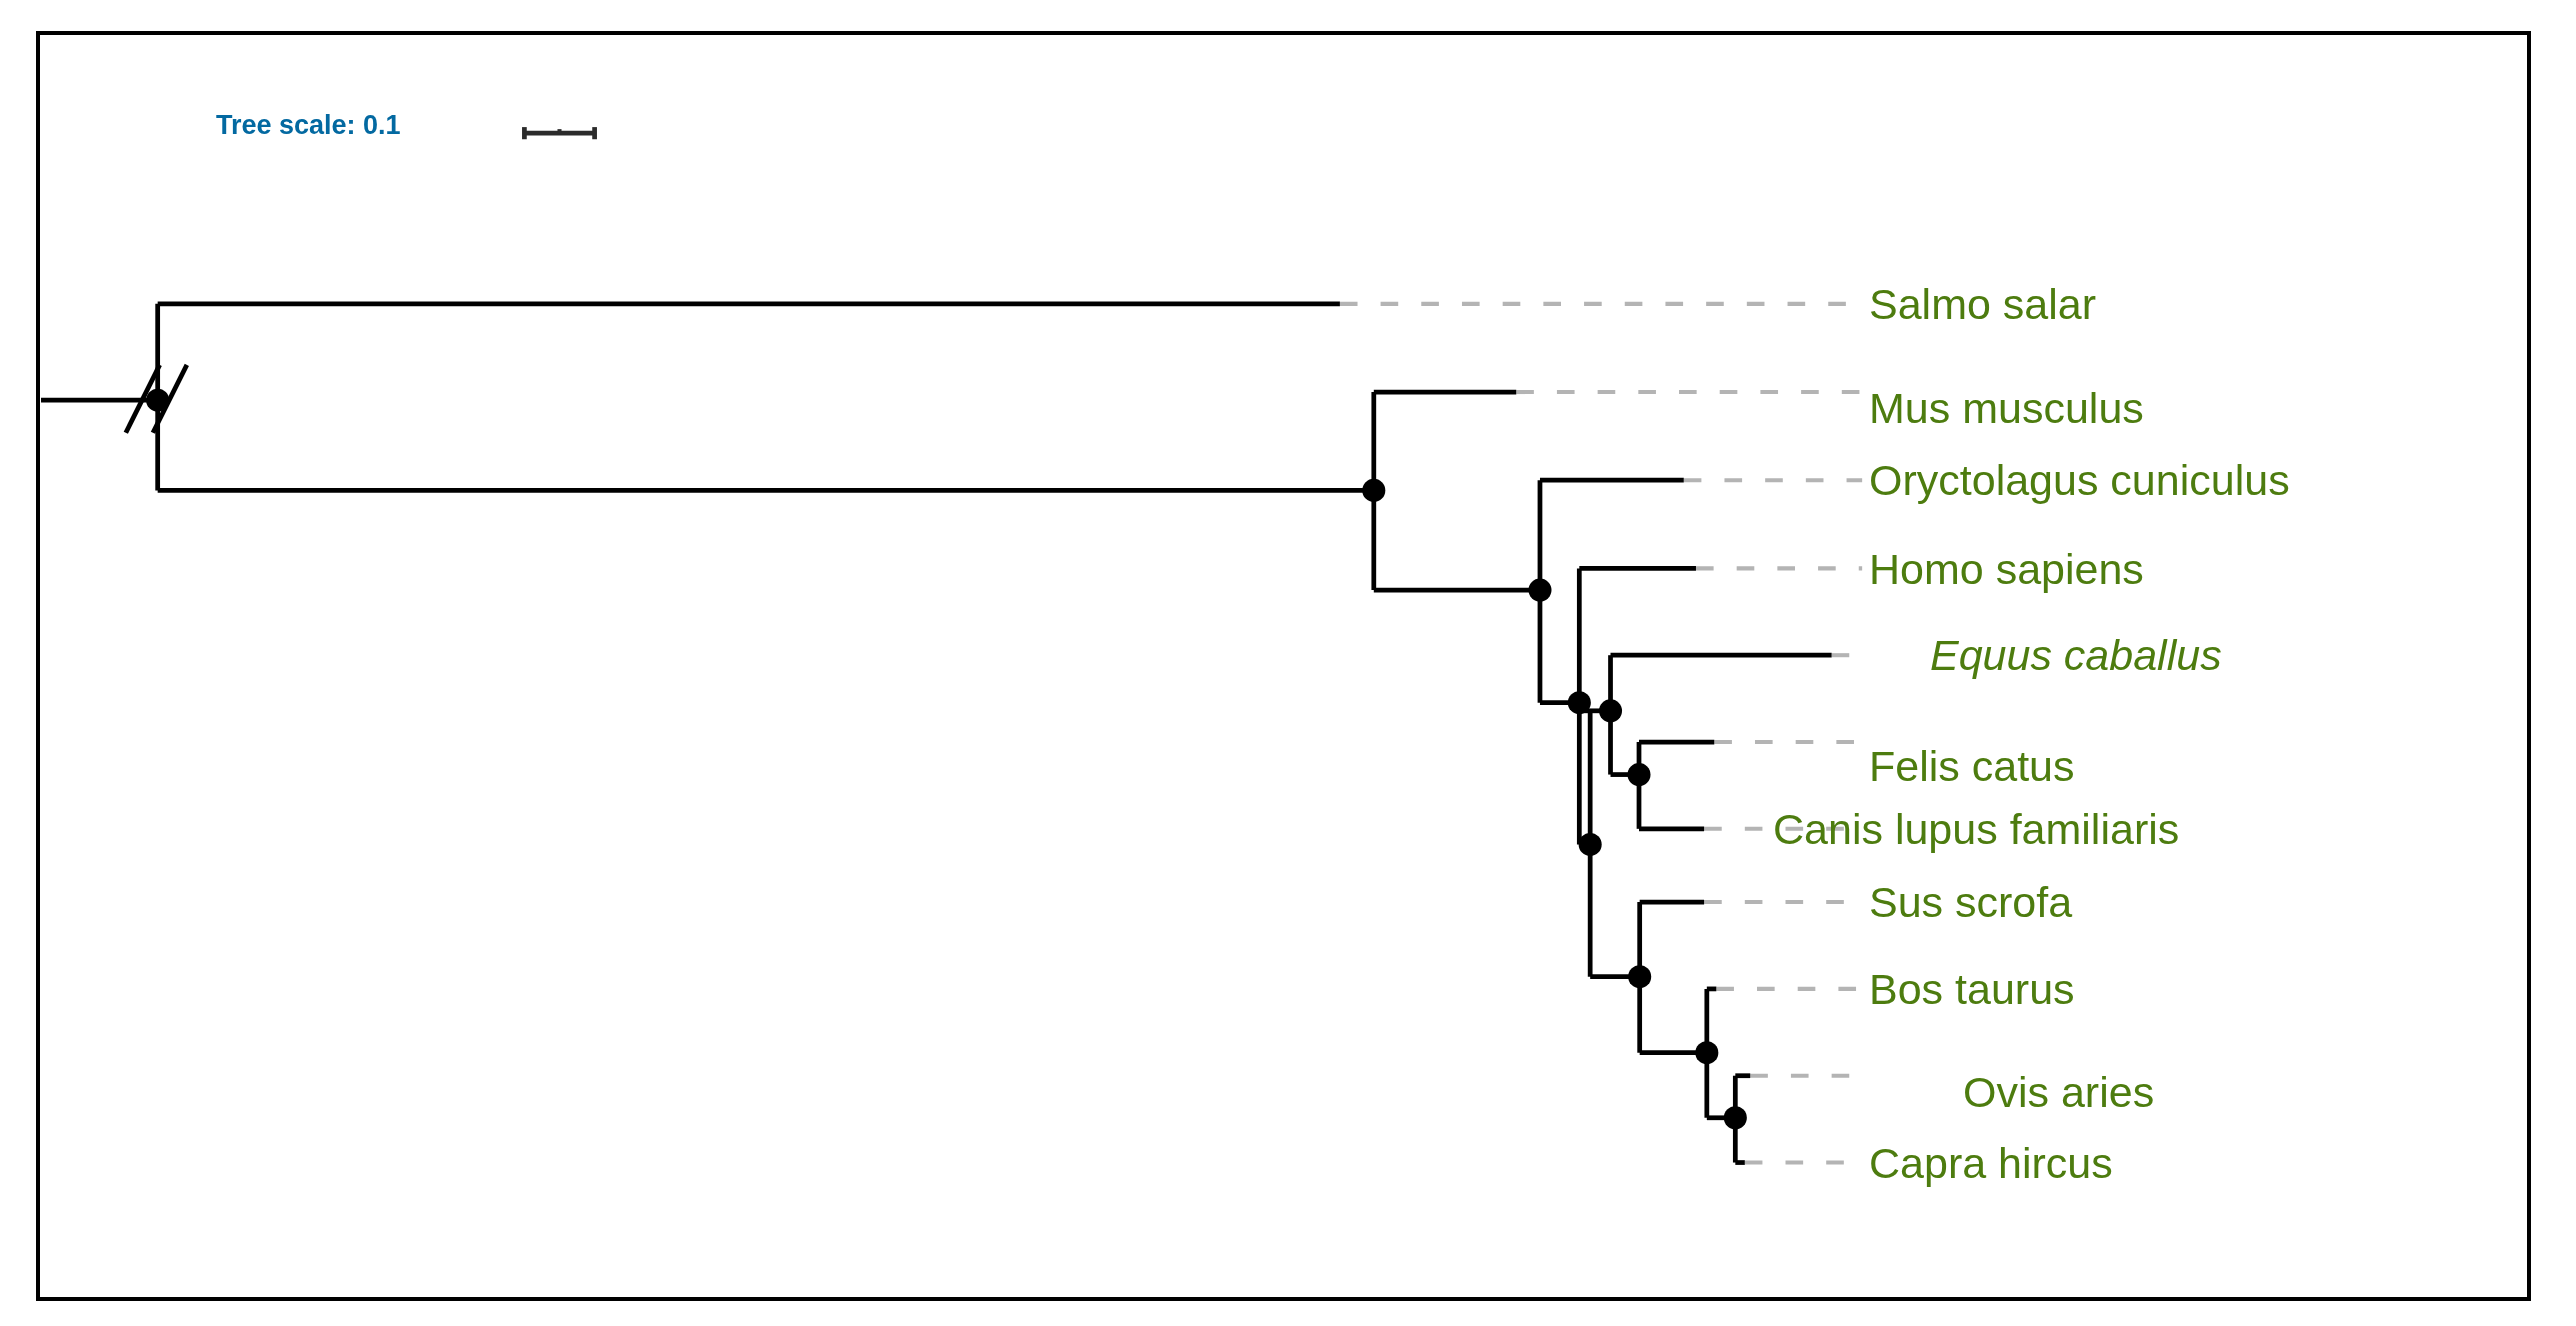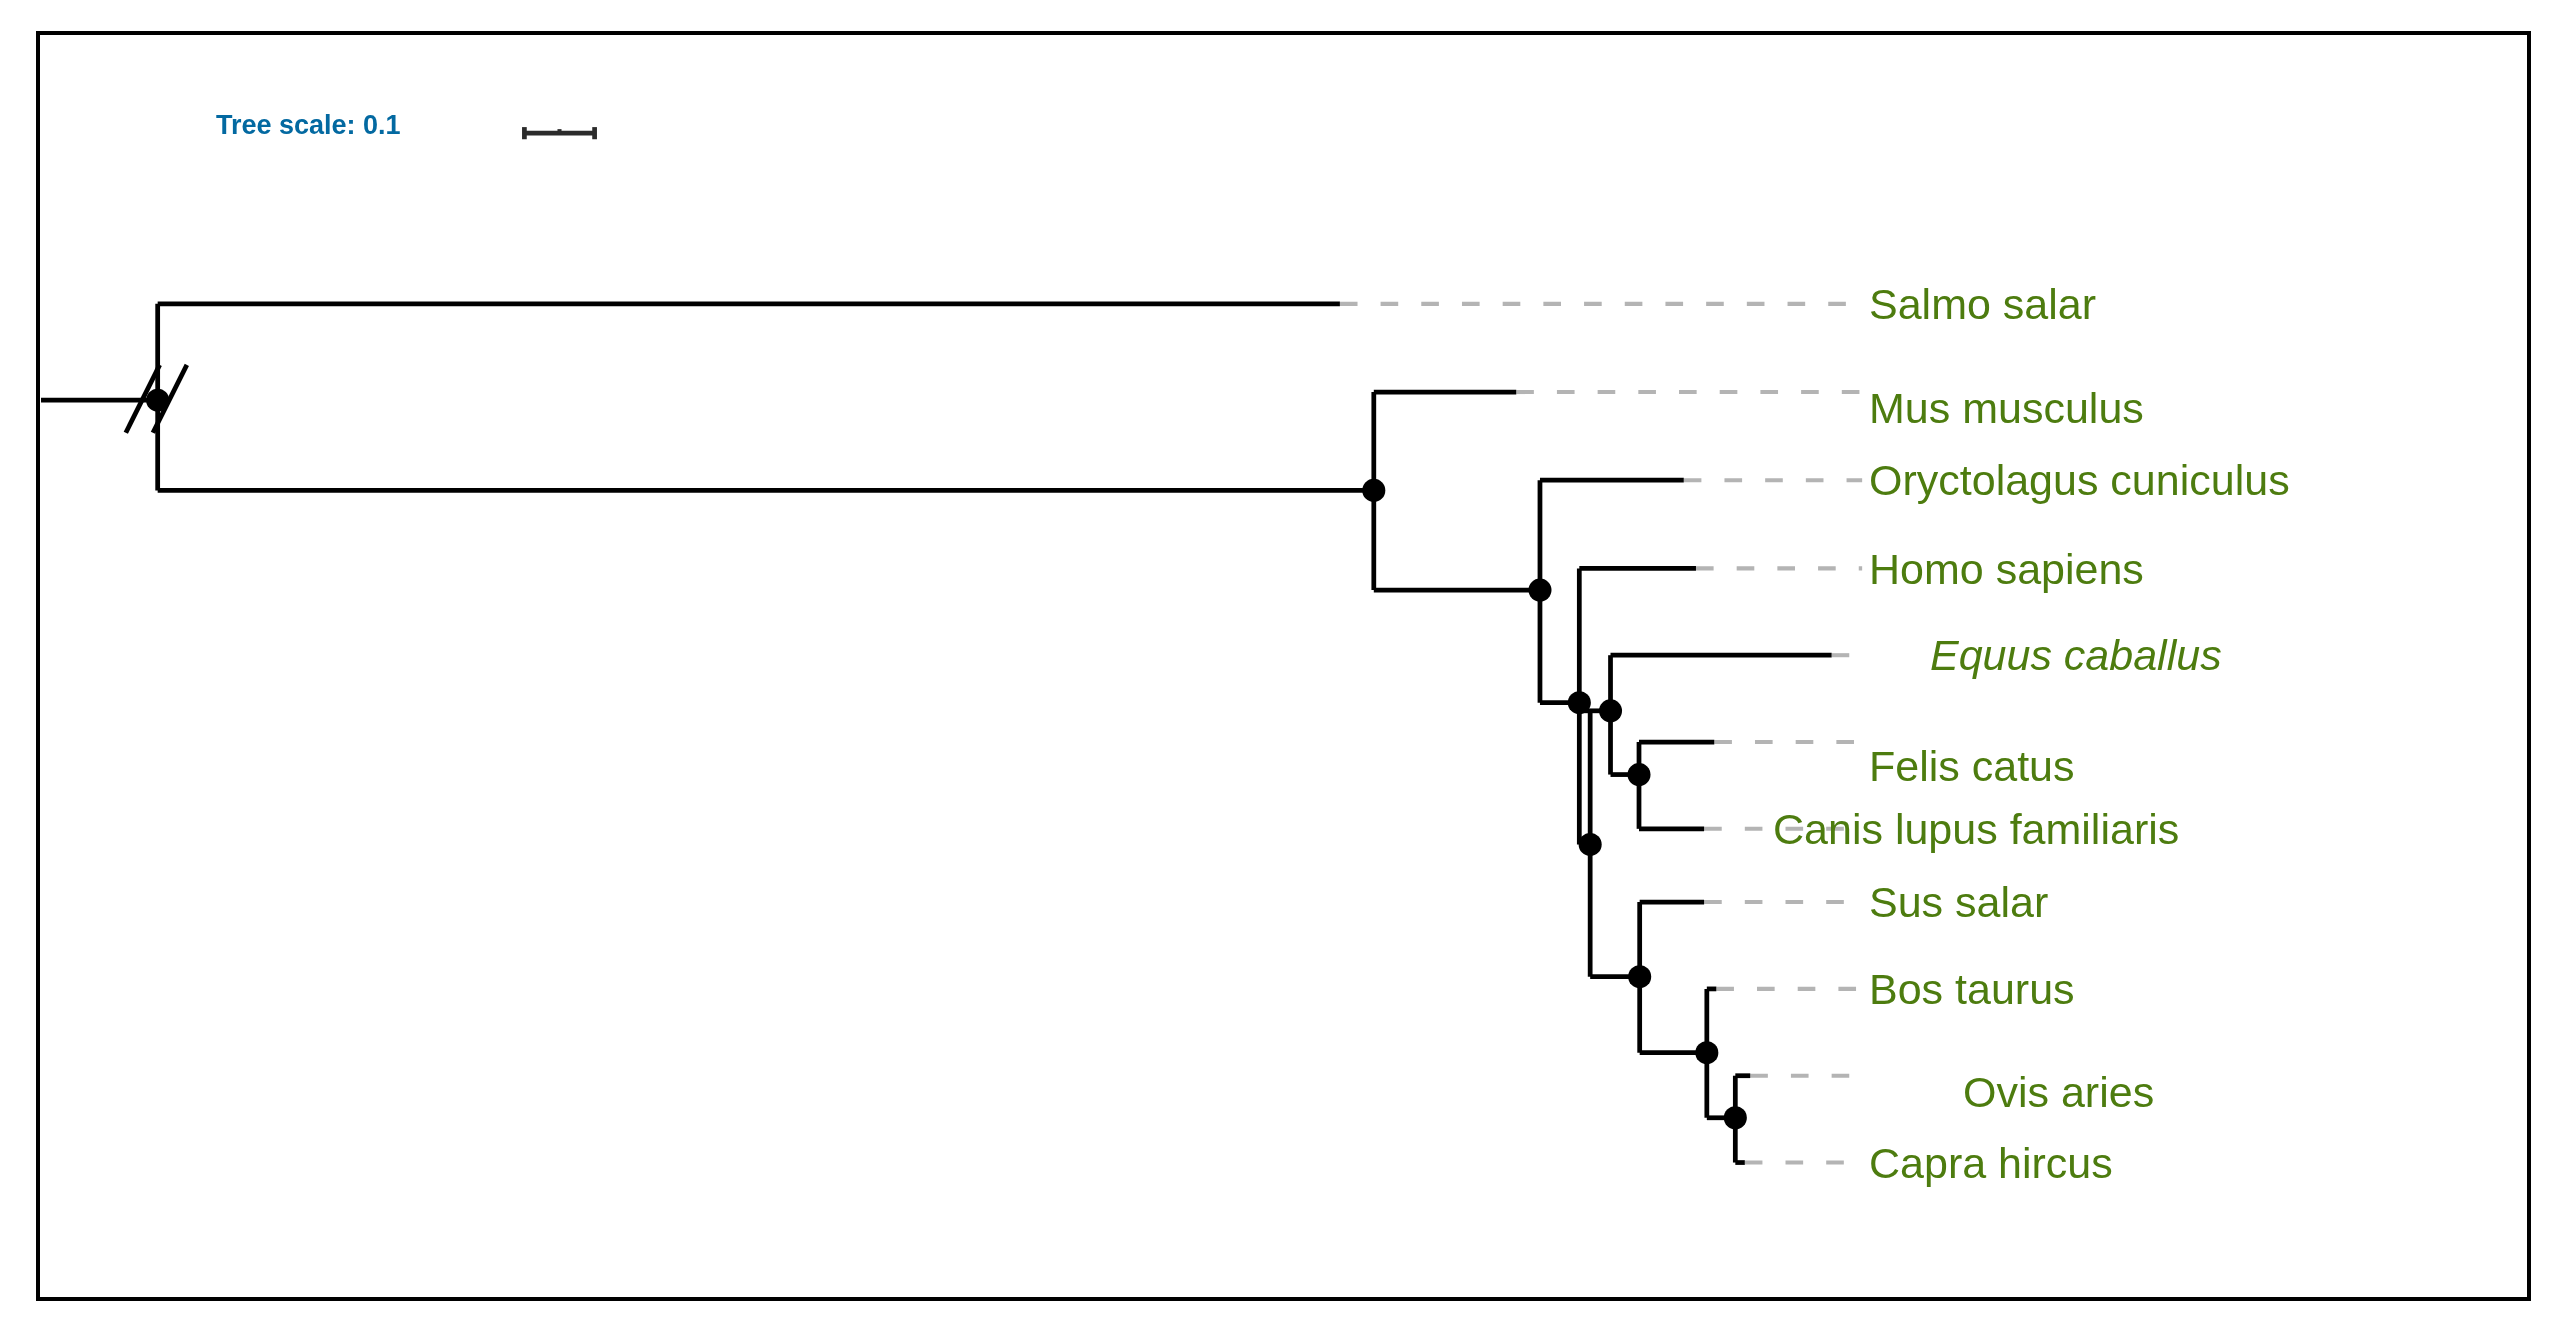--- a/index.html
+++ b/index.html
@@ -135,20 +135,20 @@
   </svg>
 
   <div id="labels">
       <div class="leaf-label" style="left: 1869px; top: 304px;">Salmo salar</div>
       <div class="leaf-label" style="left: 1869px; top: 408px;">Mus musculus</div>
       <div class="leaf-label" style="left: 1869px; top: 480px;">Oryctolagus cuniculus</div>
       <div class="leaf-label" style="left: 1869px; top: 569px;">Homo sapiens</div>
       <div class="leaf-label" style="left: 1930px; top: 655px; font-style: italic;">Equus caballus</div>
       <div class="leaf-label" style="left: 1869px; top: 742px; margin-top: 24px;">Felis catus</div>
       <div class="leaf-label" style="left: 1773px; top: 829px; text-align: center;">Canis lupus familiaris</div>
-      <div class="leaf-label" style="left: 1869px; top: 902px;">Sus salar</div>
+      <div class="leaf-label" style="left: 1869px; top: 902px;">Sus scrofa</div>
       <div class="leaf-label" style="left: 1869px; top: 989px;">Bos taurus</div>
       <div class="leaf-label" style="left: 1963px; top: 1076px; margin-top: 16px;">Ovis aries</div>
       <div class="leaf-label" style="left: 1869px; top: 1163px;">Capra hircus</div>
     </div>
 
 </div>
 
 
 </body></html>

